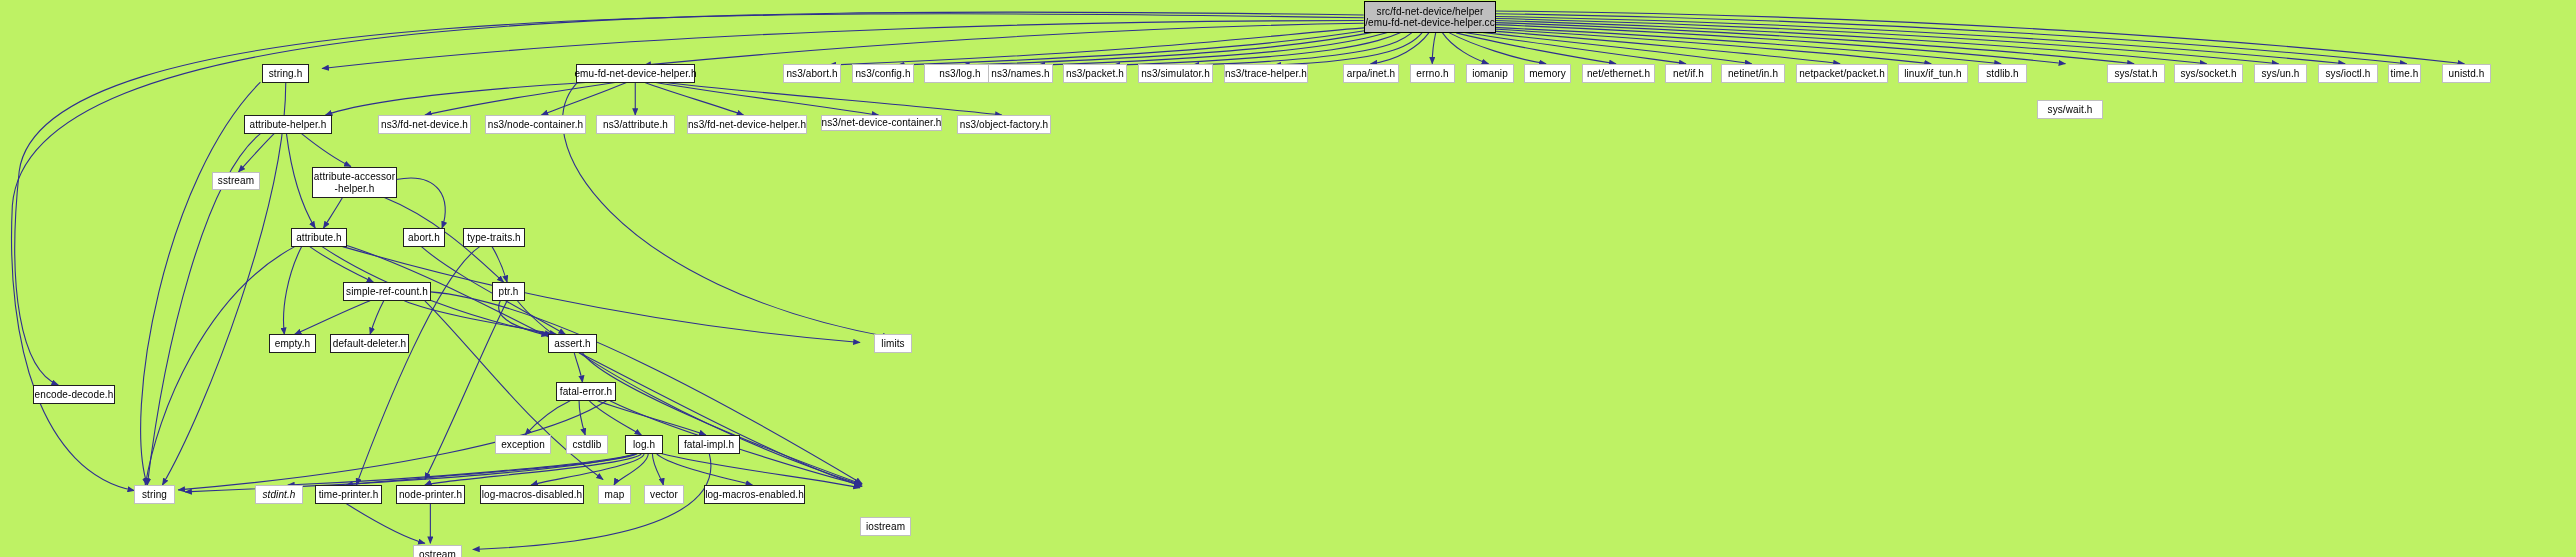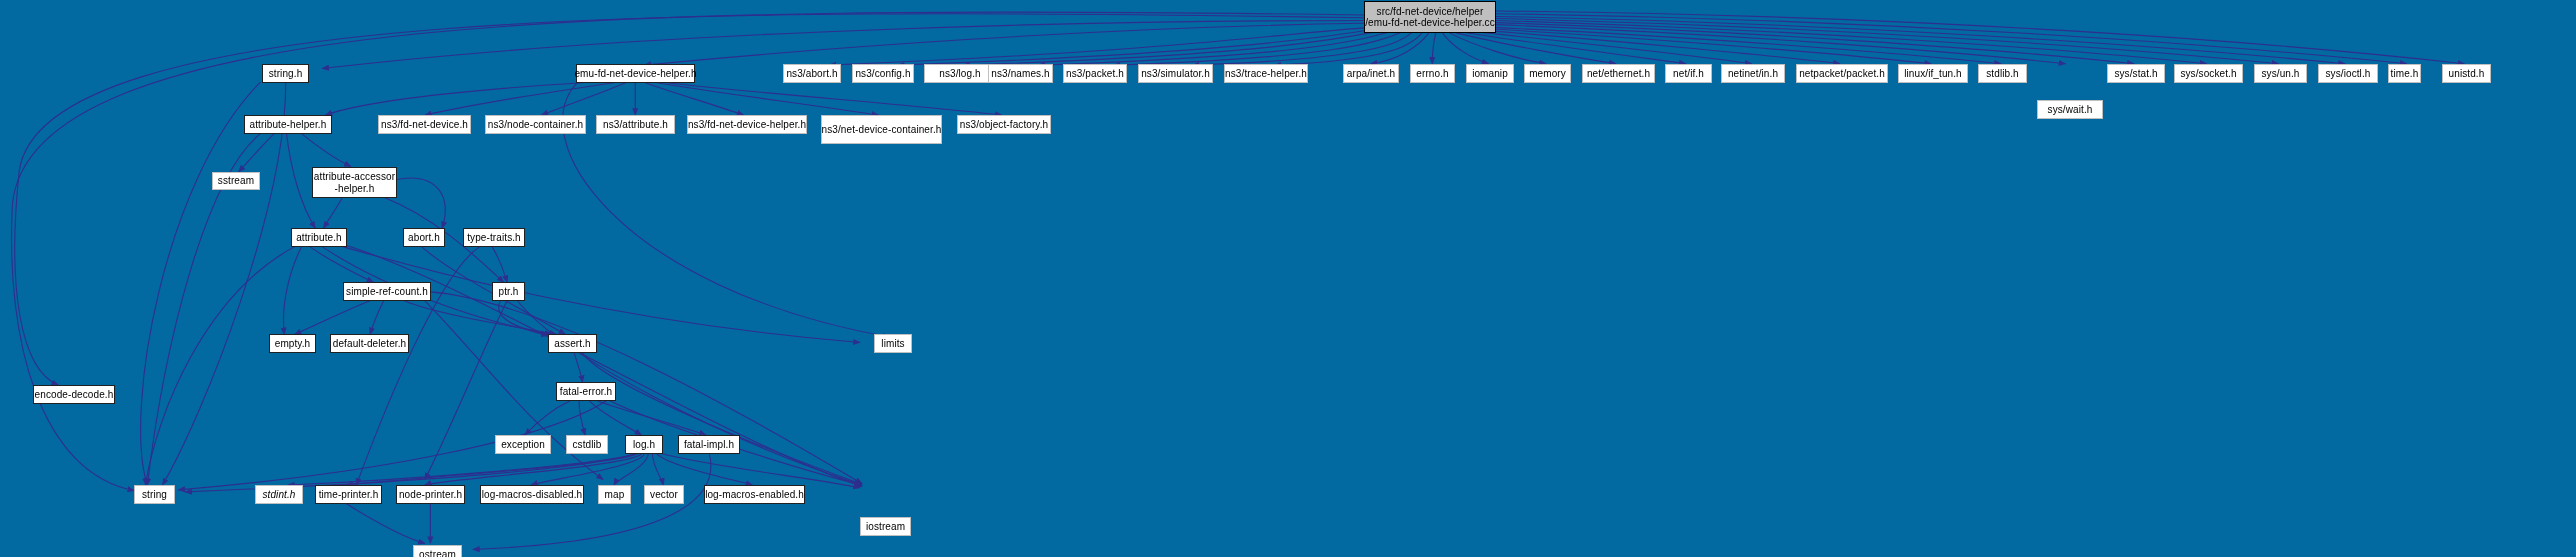--- a/index.html
+++ b/index.html
@@ -1,21 +1,21 @@
 <!DOCTYPE html>
 <html style="font-size:11px"><head>
 <meta charset="utf-8">
 <style>
   html, body { margin:0; padding:0; background:#ffffff; }
   body { font-family:"Liberation Sans", sans-serif; }
   #canvas {
     position:relative;
     width:2576px;
     height:557px;
-    background:#0369a1;
+    background:#bef264;
     overflow:hidden;
   }
   #edges { position:absolute; left:0; top:0; width:2576px; height:557px; }
   .node {
     position:absolute;
     box-sizing:border-box;
     display:flex;
     align-items:center;
     justify-content:center;
     text-align:center;
@@ -176,21 +176,21 @@
     <div class="node ext" style="left: 2174px; top: 64px; width: 69px; height: 18.5px;">sys/socket.h</div>
     <div class="node ext" style="left: 2254px; top: 64px; width: 53px; height: 18.5px;">sys/un.h</div>
     <div class="node ext" style="left: 2318px; top: 64px; width: 60px; height: 18.5px;">sys/ioctl.h</div>
     <div class="node ext" style="left: 2388px; top: 64px; width: 33px; height: 18.5px;">time.h</div>
     <div class="node ext" style="left: 2442px; top: 64px; width: 49px; height: 18.5px;">unistd.h</div>
     <div class="node proj" style="left: 244px; top: 115px; width: 88px; height: 18.5px;">attribute-helper.h</div>
     <div class="node ext" style="left: 378px; top: 115px; width: 93px; height: 18.5px;">ns3/fd-net-device.h</div>
     <div class="node ext" style="left: 485px; top: 115px; width: 101px; height: 18.5px;">ns3/node-container.h</div>
     <div class="node ext" style="left: 596px; top: 115px; width: 79px; height: 18.5px;">ns3/attribute.h</div>
     <div class="node ext" style="left: 687px; top: 115px; width: 120px; height: 18.5px;">ns3/fd-net-device-helper.h</div>
-    <div class="node ext" style="left: 821px; top: 115px; width: 121px; height: 29px;">ns3/net-device-container.h</div>
+    <div class="node ext" style="left: 821px; top: 115px; width: 121px; height: 16px;">ns3/net-device-container.h</div>
     <div class="node ext" style="left: 957px; top: 115px; width: 94px; height: 18.5px;">ns3/object-factory.h</div>
     <div class="node ext" style="left: 212px; top: 172px; width: 48px; height: 18px;">sstream</div>
     <div class="node proj" style="left: 312px; top: 167px; width: 85px; height: 31px;">attribute-accessor
 -helper.h</div>
     <div class="node proj" style="left: 291px; top: 228px; width: 56px; height: 18.5px;">attribute.h</div>
     <div class="node proj" style="left: 403px; top: 228px; width: 42px; height: 18.5px;">abort.h</div>
     <div class="node proj" style="left: 463px; top: 228px; width: 62px; height: 18.5px;">type-traits.h</div>
     <div class="node proj" style="left: 343px; top: 282px; width: 88px; height: 18.5px;">simple-ref-count.h</div>
     <div class="node proj" style="left: 492px; top: 282px; width: 33px; height: 18.5px;">ptr.h</div>
     <div class="node proj" style="left: 269px; top: 334px; width: 47px; height: 18.5px;">empty.h</div>

